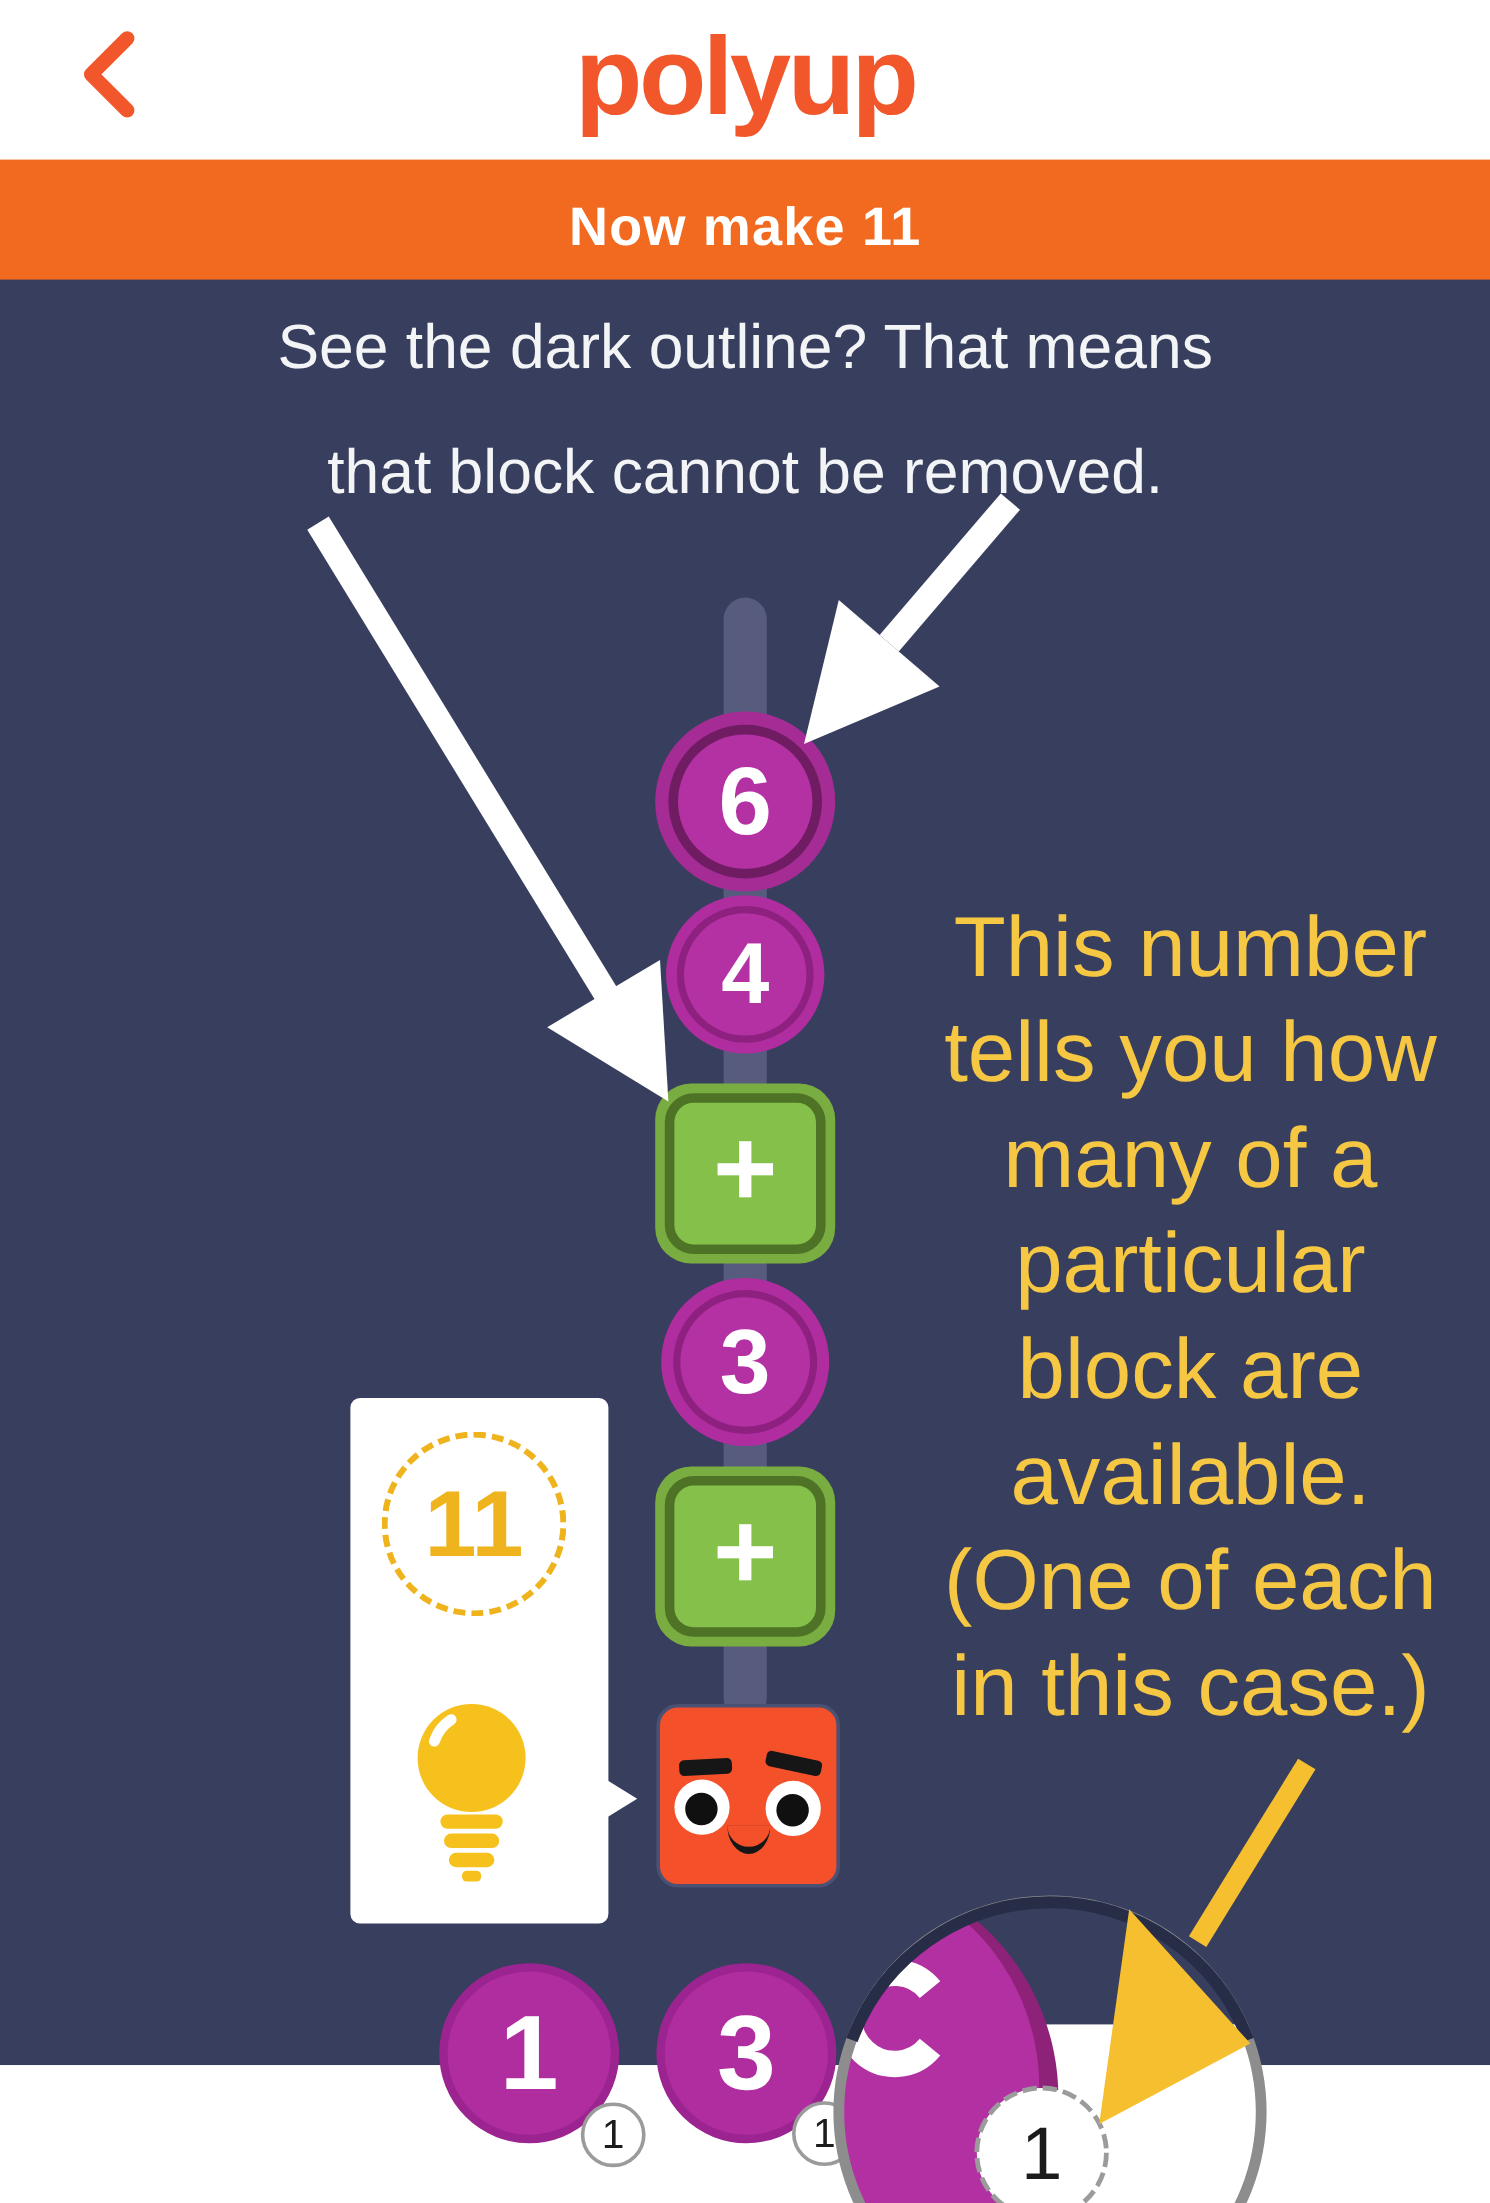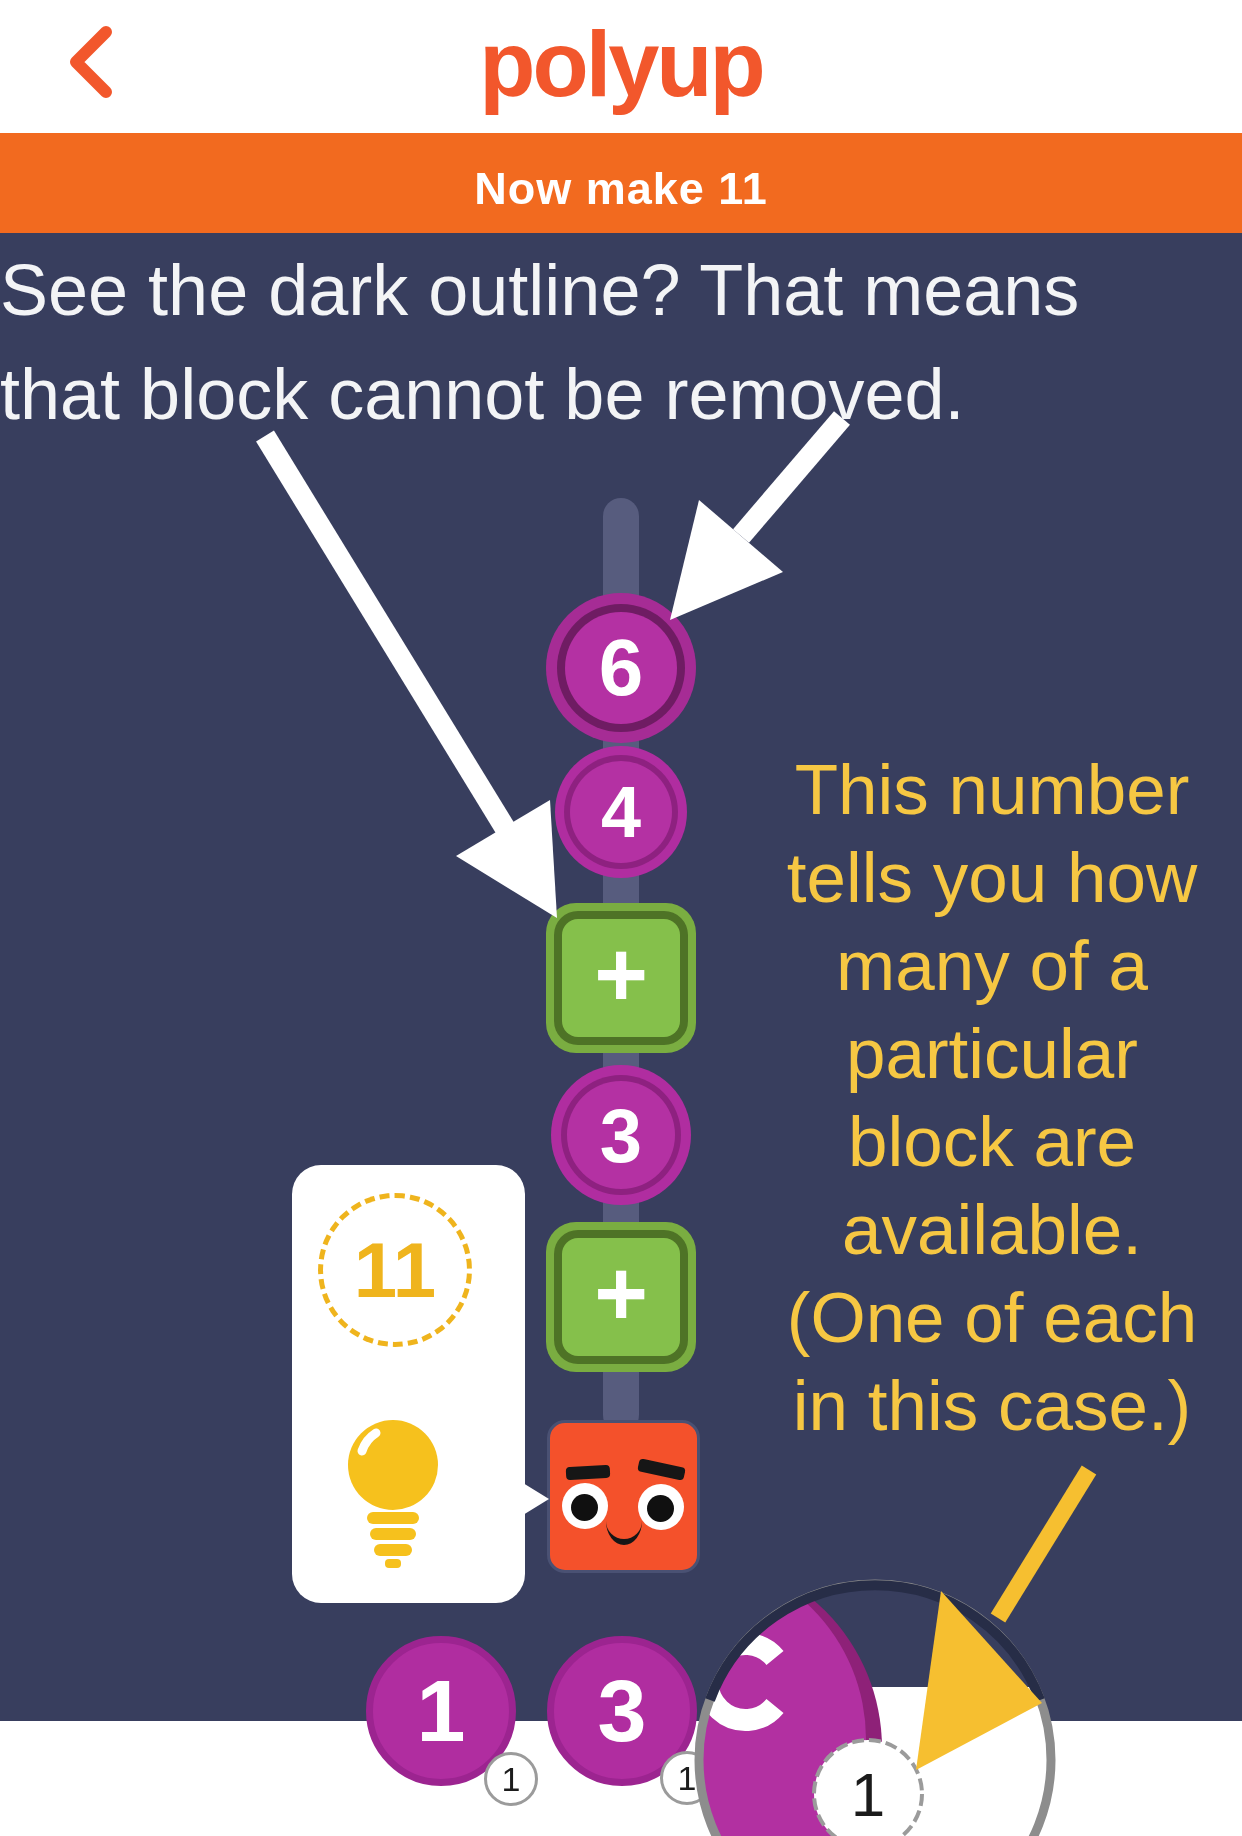--- a/index.html
+++ b/index.html
@@ -17,22 +17,22 @@
   .back-btn{left:58px;top:22px;width:70px;height:80px;cursor:pointer;}
   .logo{left:0;top:0;width:1242px;height:128px;
     font-size:92px;font-weight:700;letter-spacing:-3px;color:#f2572c;}
   .banner{left:0;top:133px;width:1242px;height:112px;background:#f26a1f;}
   .banner span{color:#ffffff;font-size:45px;font-weight:700;letter-spacing:1px;}
 
   
   .bg-navy{left:0;top:233px;width:1242px;height:1488px;background:#383e5e;}
   .bg-tray{left:0;top:1721px;width:1242px;height:115px;background:#ffffff;}
 
-  .instruction{left:0;top:238px;width:1242px;color:#f3f4f6;
-    font-size:72px;line-height:104px;white-space:pre-line;}
+  .instruction{left:0;top:238px;width:1242px;text-align:center;color:#f3f4f6;
+    font-size:52px;line-height:104px;white-space:pre-line;}
   .side-note{left:742px;top:746px;width:500px;text-align:center;color:#f6c743;
     font-size:71px;line-height:88px;white-space:pre-line;}
 
   .rod{left:603px;top:498px;width:36px;height:935px;border-radius:18px;background:#575c7e;}
 
   
   .cir{border-radius:50%;}
   .digit{color:#ffffff;font-weight:700;}
 
   .six-outer{left:546px;top:593px;width:150px;height:150px;background:#a62c95;}
@@ -63,21 +63,21 @@
   .brow{position:absolute;height:13px;background:#161616;border-radius:4px;}
   .brow-l{left:16px;top:43px;width:44px;transform:rotate(-3deg);}
   .brow-r{left:88px;top:40px;width:47px;transform:rotate(12deg);}
   .eye{position:absolute;width:46px;height:46px;border-radius:50%;background:#ffffff;}
   .eye-l{left:12px;top:60px;} .eye-r{left:88px;top:61px;}
   .pupil{position:absolute;left:9px;top:11px;width:27px;height:27px;border-radius:50%;background:#101010;}
   .smile{position:absolute;left:56px;top:98px;width:36px;height:24px;
     border-bottom:6px solid #161616;border-radius:0 0 50% 50%/0 0 100% 100%;}
 
   
-  .bubble{left:292px;top:1165px;width:233px;height:438px;background:#ffffff;border-radius:29px;}
+  .bubble{left:292px;top:1165px;width:215px;height:438px;background:#ffffff;border-radius:8px;}
   .bubble-tail{position:absolute;right:-24px;top:318px;width:0;height:0;
     border-top:16px solid transparent;border-bottom:16px solid transparent;border-left:26px solid #ffffff;}
   .goal-ring{position:absolute;left:26px;top:28px;width:154px;height:154px;border-radius:50%;
     border:5px dashed #efb41d;}
   .goal-ring span{color:#efb41d;font-size:78px;font-weight:700;}
   .bulb{position:absolute;left:48px;top:252px;}
 
   
   .tray-cir{width:150px;height:150px;border-radius:50%;background:#b02da0;border:7px solid #9c2490;}
   .tray-cir .digit{font-size:88px;}

